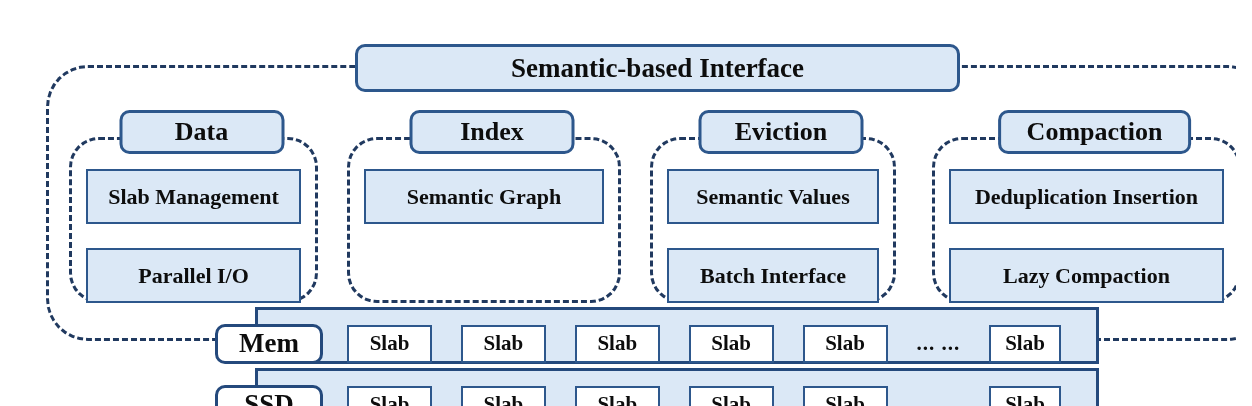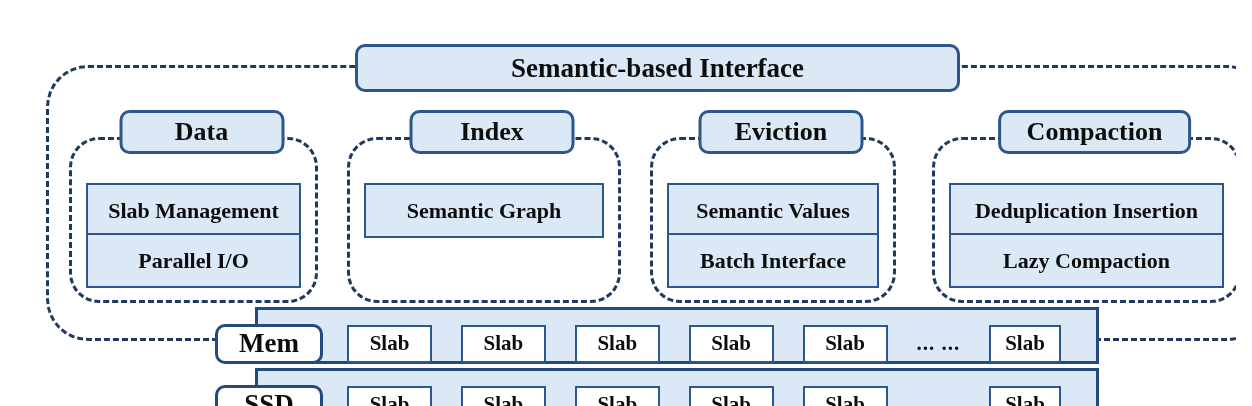--- a/index.html
+++ b/index.html
@@ -69,22 +69,22 @@
     position: absolute;
     left: 17px; right: 17px;
     height: 55px;
     background: var(--box-fill, #dbe8f6);
     border: 2.5px solid var(--box-border, #2d578c);
     display: flex; align-items: center; justify-content: center;
     font-size: 22px;
     white-space: nowrap;
     z-index: 3;
   }
-  .inner-box.first  { top: 73px; }
-  .inner-box.second { top: 123px; }
+  .inner-box.first  { top: 59px; }
+  .inner-box.second { top: 138px; }
 
   
   .storage-row {
     position: absolute;
     left: 223px; width: 844px; height: 57px;
     background: var(--box-fill, #dbe8f6);
     border: 3px solid var(--row-border, #24497c);
     display: flex; align-items: center; justify-content: space-between;
     padding: 16px 27px 0 81px;
     z-index: 3;

